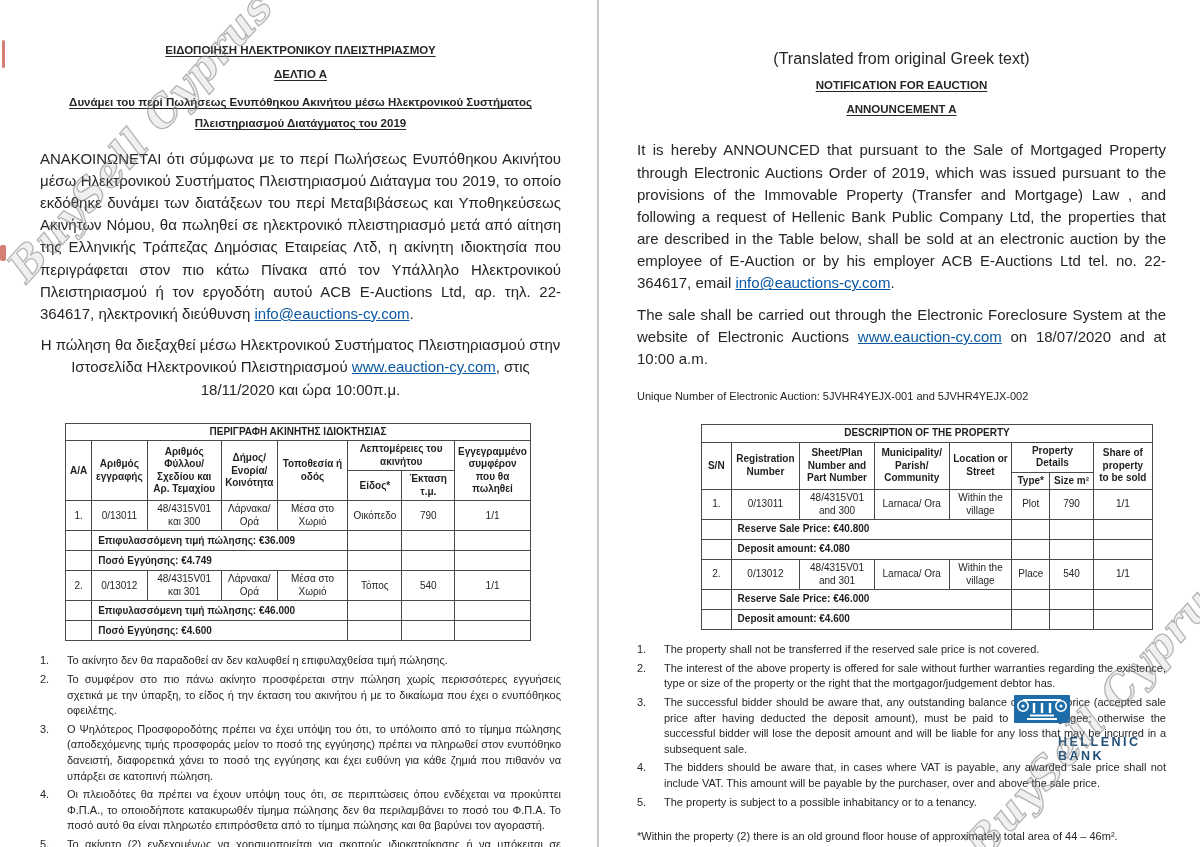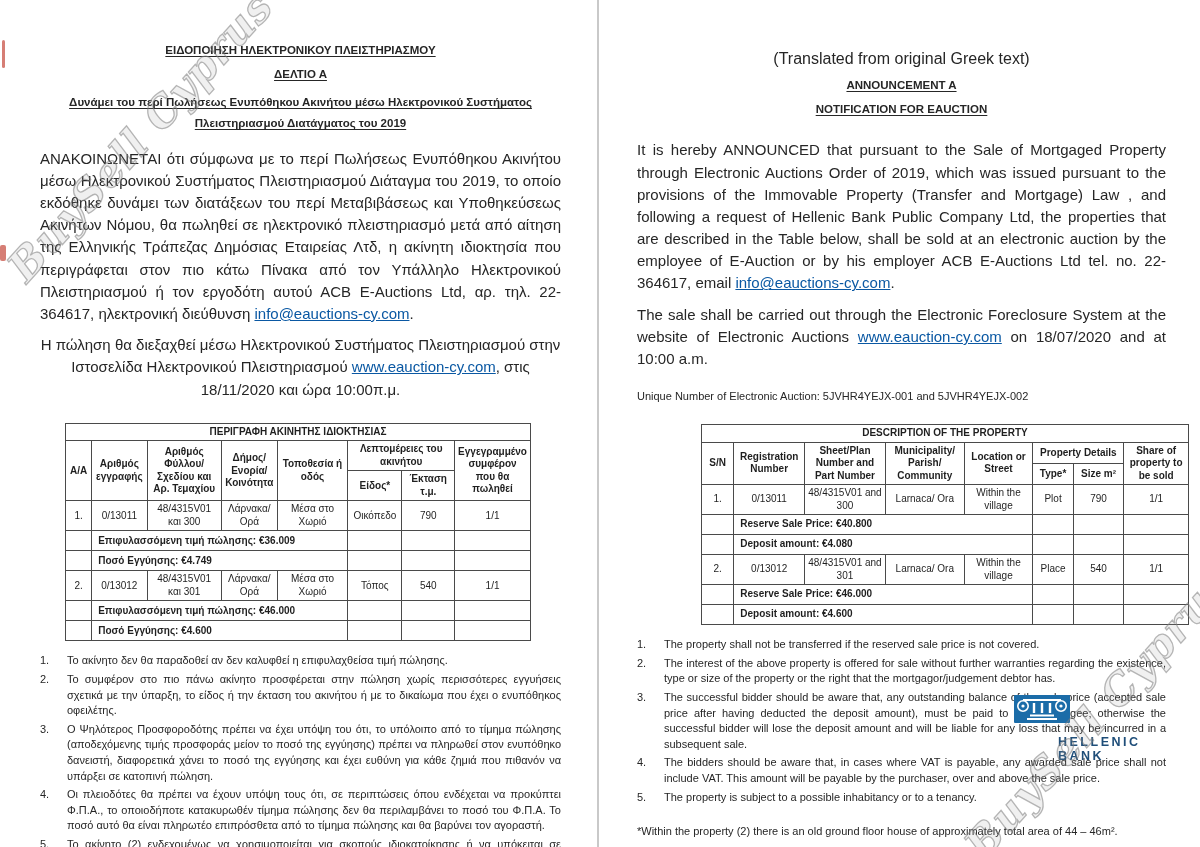--- a/index.html
+++ b/index.html
@@ -19,21 +19,21 @@
   .para2{margin-top:9px;}
   .plain{text-align:center;}
   a.doclink{color:#0a58a3;text-decoration:underline;cursor:pointer;}
   .uniq{font-size:11px;margin-top:20px;}
   table.prop{border-collapse:collapse;margin-top:22px;font-size:10px;line-height:1.25;color:#1f1f1f;}
   table.prop td,table.prop th{border:1px solid #4a4a4a;padding:2px 3px;text-align:center;vertical-align:middle;font-weight:normal;}
   table.prop th{font-weight:bold;}
   table.prop .price td{height:15px;}
   table.prop .price .lbl{text-align:left;font-weight:bold;padding-left:6px;}
   .tbl-left{margin-left:25px;width:466px;}
-  .tbl-right{margin-left:64px;width:488px;}
+  .tbl-right{margin-left:64px;width:452px;}
   .notes{margin-top:12px;font-size:11px;line-height:1.42;}
   .note{display:flex;margin-bottom:3px;}
   .note .num{flex:none;width:18px;text-align:left;}
   .note .txt{flex:1;text-align:justify;padding-left:9px;}
   .footnote{font-size:11px;margin-top:20px;}
   .dateline{font-size:11px;margin-top:26px;}
   .closing{font-size:11px;line-height:1.5;margin-top:26px;text-align:justify;}
   .closing.b a.doclink{font-weight:bold;}
   .logo-box{display:inline-block;width:56px;height:28px;border-radius:1px;}
   .logo-box svg{display:block;}
@@ -169,22 +169,22 @@
 
   </div>
   <div class="wm" id="wm-left">BuySell Cyprus</div>
   <div class="artifact" id="art1"></div>
   <div class="artifact" id="art2"></div>
 </div>
 
 <div class="page" id="page-right">
   <div class="inner">
     <div class="center" style="font-size:16px;margin-bottom:9px;">(Translated from original Greek text)</div>
+    <div class="title und">NOTIFICATION FOR EAUCTION</div>
     <div class="title und">ANNOUNCEMENT A</div>
-    <div class="title und">NOTIFICATION FOR EAUCTION</div>
 
     <div class="para" style="margin-top:22px;"><span>It is hereby ANNOUNCED that pursuant to the Sale of Mortgaged Property through Electronic Auctions Order of 2019, which was issued pursuant to the provisions of the  Immovable Property (Transfer and Mortgage) Law , and  following a request of Hellenic Bank Public Company Ltd, the properties that are described in the Table below, shall be sold at an electronic auction by the employee of E-Auction or by his employer ACB E-Auctions Ltd tel. no. 22-364617, email </span><a class="doclink">info@eauctions-cy.com</a><span>.</span></div>
 
     <div class="para para2"><span>The sale shall be carried out through the Electronic Foreclosure System at the website of Electronic Auctions </span><a class="doclink">www.eauction-cy.com</a><span> on 18/07/2020 and at 10:00 a.m.</span></div>
 
     <div class="uniq">Unique Number of Electronic Auction: 5JVHR4YEJX-001 and 5JVHR4YEJX-002</div>
 
     <table class="prop tbl-right">
       <colgroup>
         <col style="width:32px">

